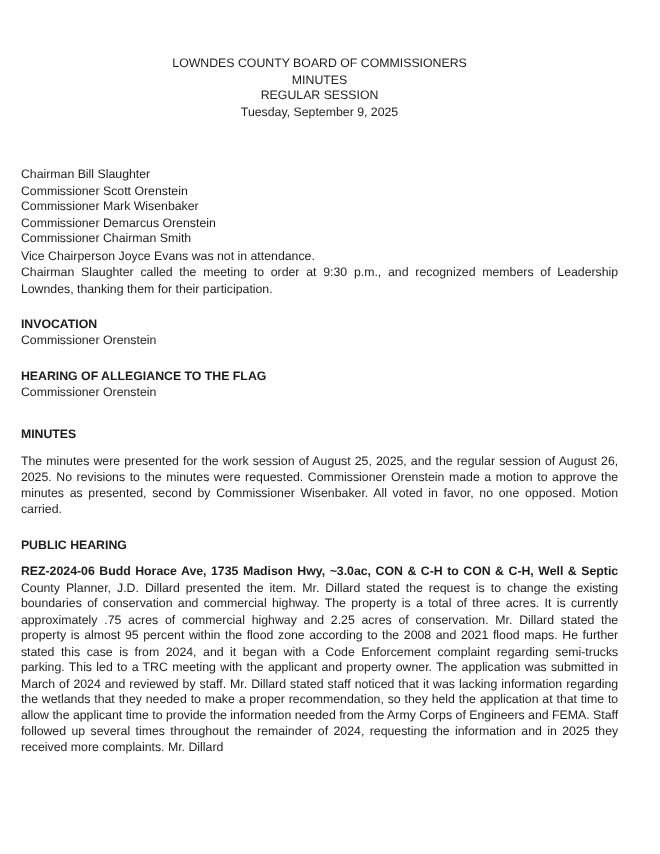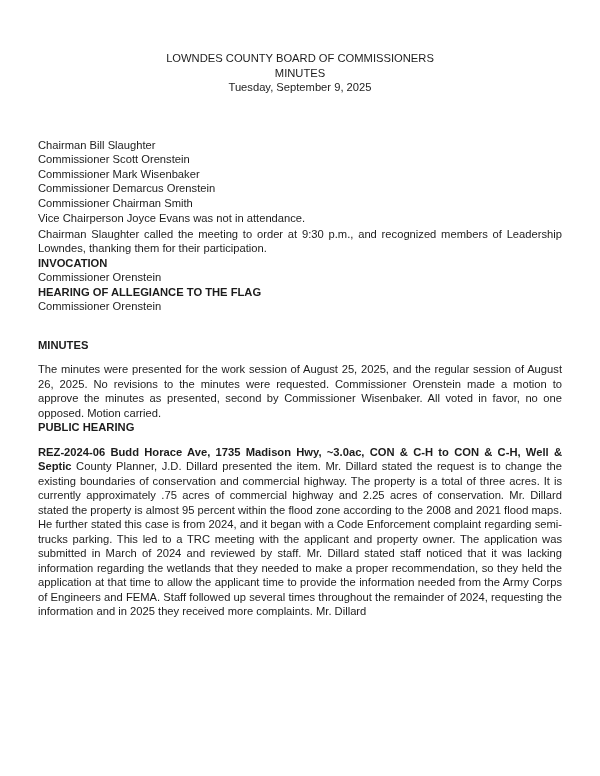--- a/index.html
+++ b/index.html
@@ -11,46 +11,47 @@
     position: relative;
     width: 600px;
     height: 776px;
     background: #ffffff;
     overflow: hidden;
     font-family: "Liberation Sans", "DejaVu Sans", sans-serif;
     font-size: 11.2px;
     line-height: 14.5px;
     color: #1c1c1c;
     box-sizing: border-box;
-    padding: 51px 38px 0 38px;
+    padding: 51px 38px 0 19px;
     -webkit-font-smoothing: antialiased;
   }
   .doc-header {
     text-align: center;
     margin-bottom: 43px;
   }
   .doc-header div { margin: 0; }
   p, .line { margin: 0; }
   .bold { font-weight: bold; }
   .para { text-align: left; }
   .para.justified { text-align: justify; }
   .gap-sm  { margin-top: 1px; }
-  .gap-md  { }
+  .gap-md  { margin-top: 18px; }
   .gap-lg  { margin-top: 24px; }
   .gap-para { margin-top: 10px; }
   .section-heading { font-weight: bold; }
 </style>
 </head>
 <body>
 
 <div class="page">
 
   <div class="doc-header">
     <div class="line">LOWNDES COUNTY BOARD OF COMMISSIONERS</div>
     <div class="line">MINUTES</div>
+    <div class="line">REGULAR SESSION</div>
     <div class="line">Tuesday, September 9, 2025</div>
   </div>
 
   <div>
     <div class="line">Chairman Bill Slaughter</div>
     <div class="line">Commissioner Scott Orenstein</div>
     <div class="line">Commissioner Mark Wisenbaker</div>
     <div class="line">Commissioner Demarcus Orenstein</div>
     <div class="line">Commissioner Chairman Smith</div>
   </div>

